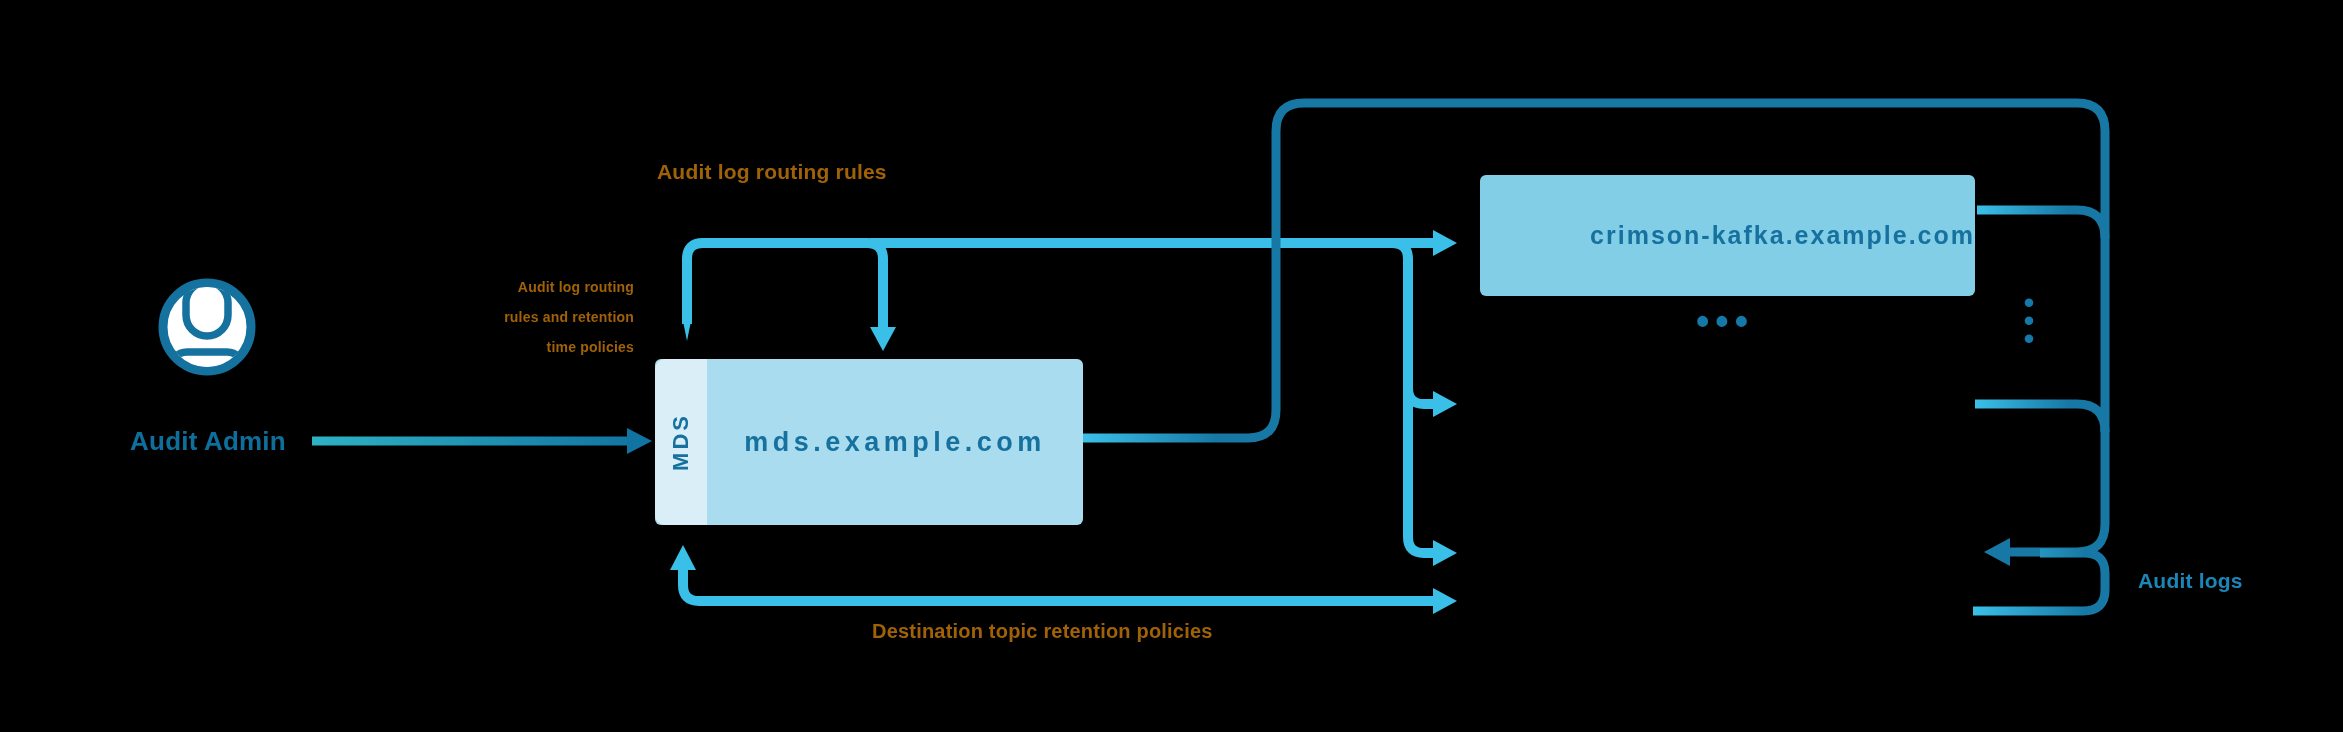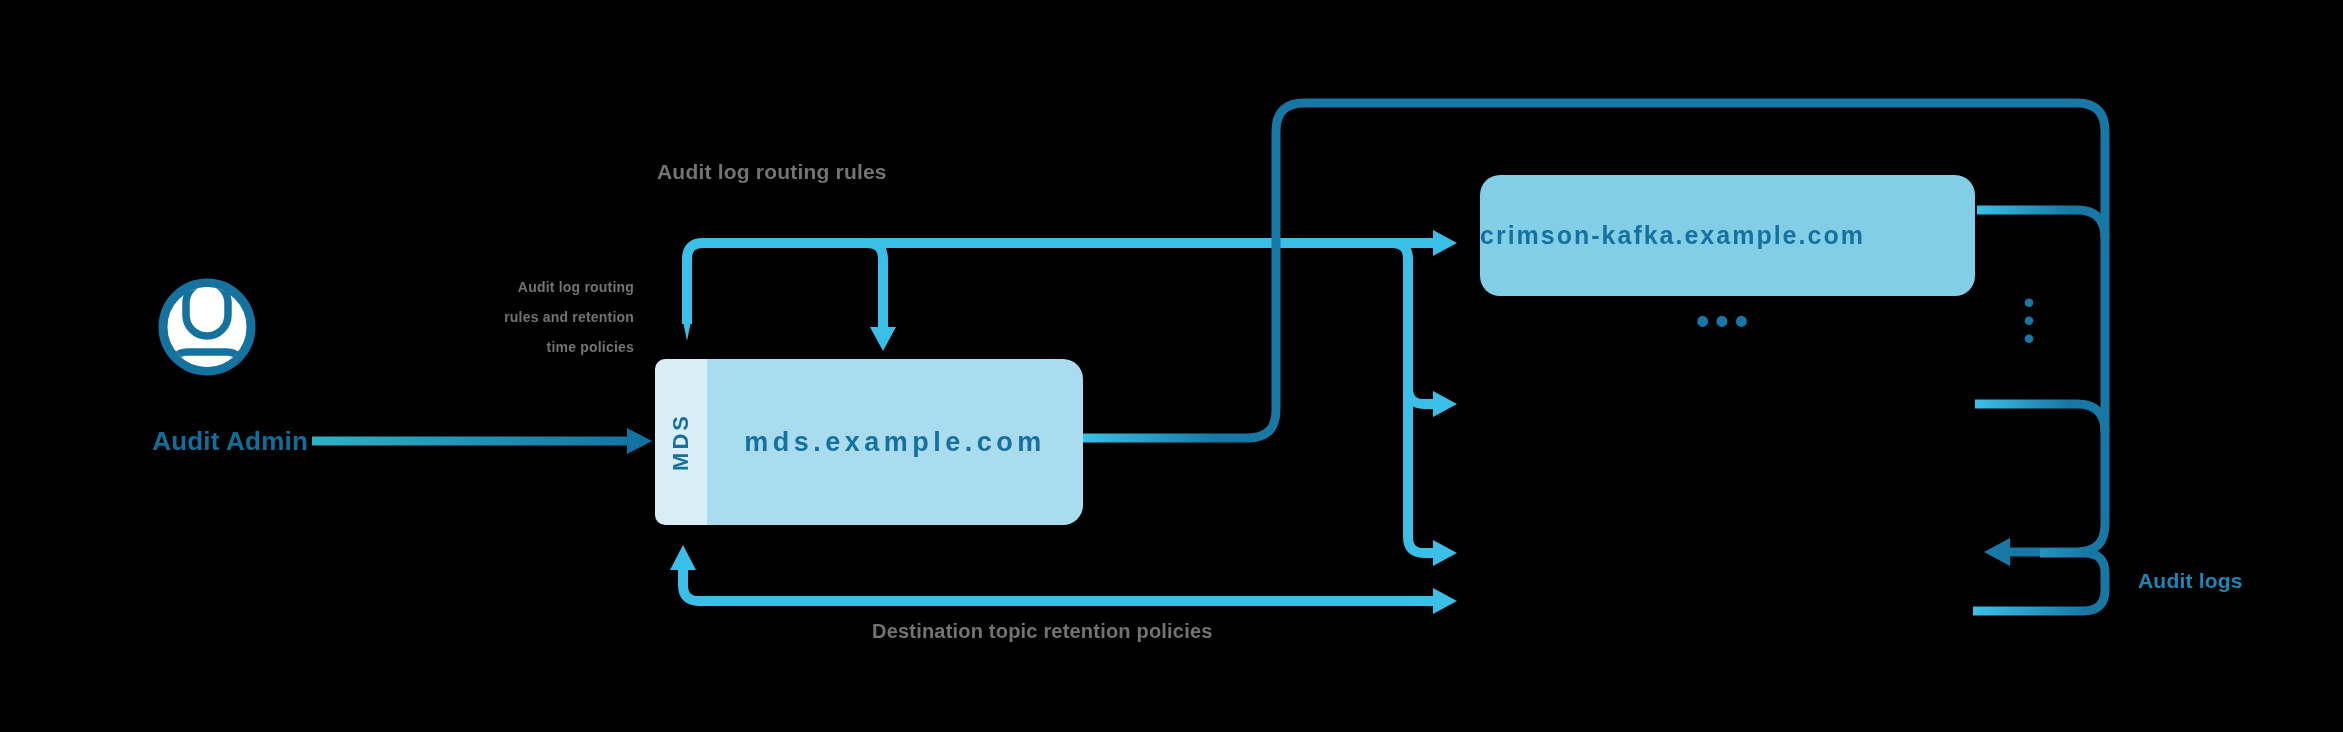--- a/index.html
+++ b/index.html
@@ -1,27 +1,27 @@
 <!DOCTYPE html>
 <html><head>
 <meta charset="utf-8">
 <style>
   html,body{margin:0;padding:0;background:#000;}
   .stage{
     position:relative;width:2343px;height:732px;background:#000;
     overflow:hidden;font-family:"Liberation Sans",sans-serif;font-weight:bold;
   }
   .stage svg{position:absolute;left:0;top:0;}
-  .lbl{position:absolute;color:#737373;letter-spacing:.2px;}
-  .lbl-admin{left:108px;top:426px;width:200px;text-align:right;font-size:26px;color:#0f6f9c;}
+  .lbl{position:absolute;color:#a16207;letter-spacing:.2px;}
+  .lbl-admin{left:108px;top:426px;width:200px;text-align:center;font-size:26px;color:#0f6f9c;}
   .lbl-annot{left:384px;top:272px;width:250px;font-size:14px;line-height:30px;white-space:pre-line;text-align:right;}
   .lbl-routing{left:657px;top:160px;font-size:21px;}
   .lbl-retention{left:872px;top:620px;font-size:20px;}
   .lbl-auditlogs{left:2138px;top:529px;font-size:21px;color:#1b87b8;margin-top:40px;}
-  .box{position:absolute;border-radius:20px;display:flex;align-items:center;justify-content:flex-start;}
+  .box{position:absolute;border-radius:6px;display:flex;align-items:center;justify-content:flex-end;}
   .mds-box{left:655px;top:359px;width:428px;height:166px;background:#a9dcee;}
   .mds-strip{position:absolute;left:0;top:0;width:52px;height:100%;background:#d9eef7;
     border-radius:10px 0 0 10px;display:flex;align-items:center;justify-content:center;}
   .mds-tag{writing-mode:vertical-rl;transform:rotate(180deg);font-size:22px;letter-spacing:3px;color:#17719f;}
   .mds-main{position:absolute;left:52px;right:0;top:0;bottom:0;display:flex;align-items:center;justify-content:center;
     font-size:27px;letter-spacing:4.5px;color:#17719f;}
   .cluster{left:1480px;width:495px;background:#82cee6;color:#17719f;font-size:25px;letter-spacing:2px;}
   .c-crimson{top:175px;height:121px;}
   .c-violet{top:345px;height:119px;}
   .c-audit{top:517px;height:118px;}

